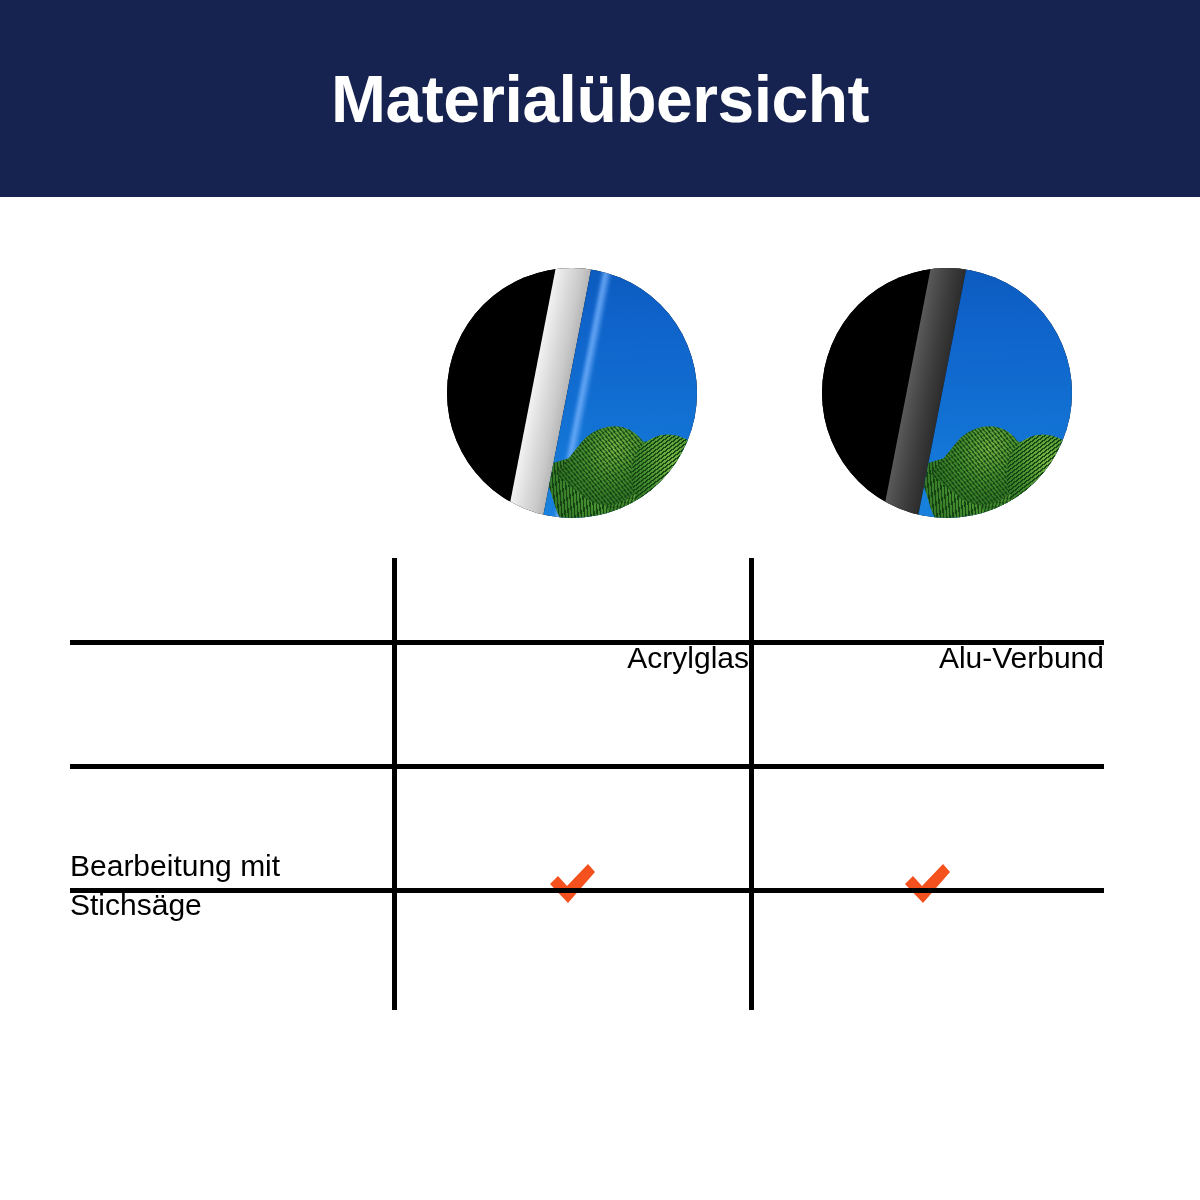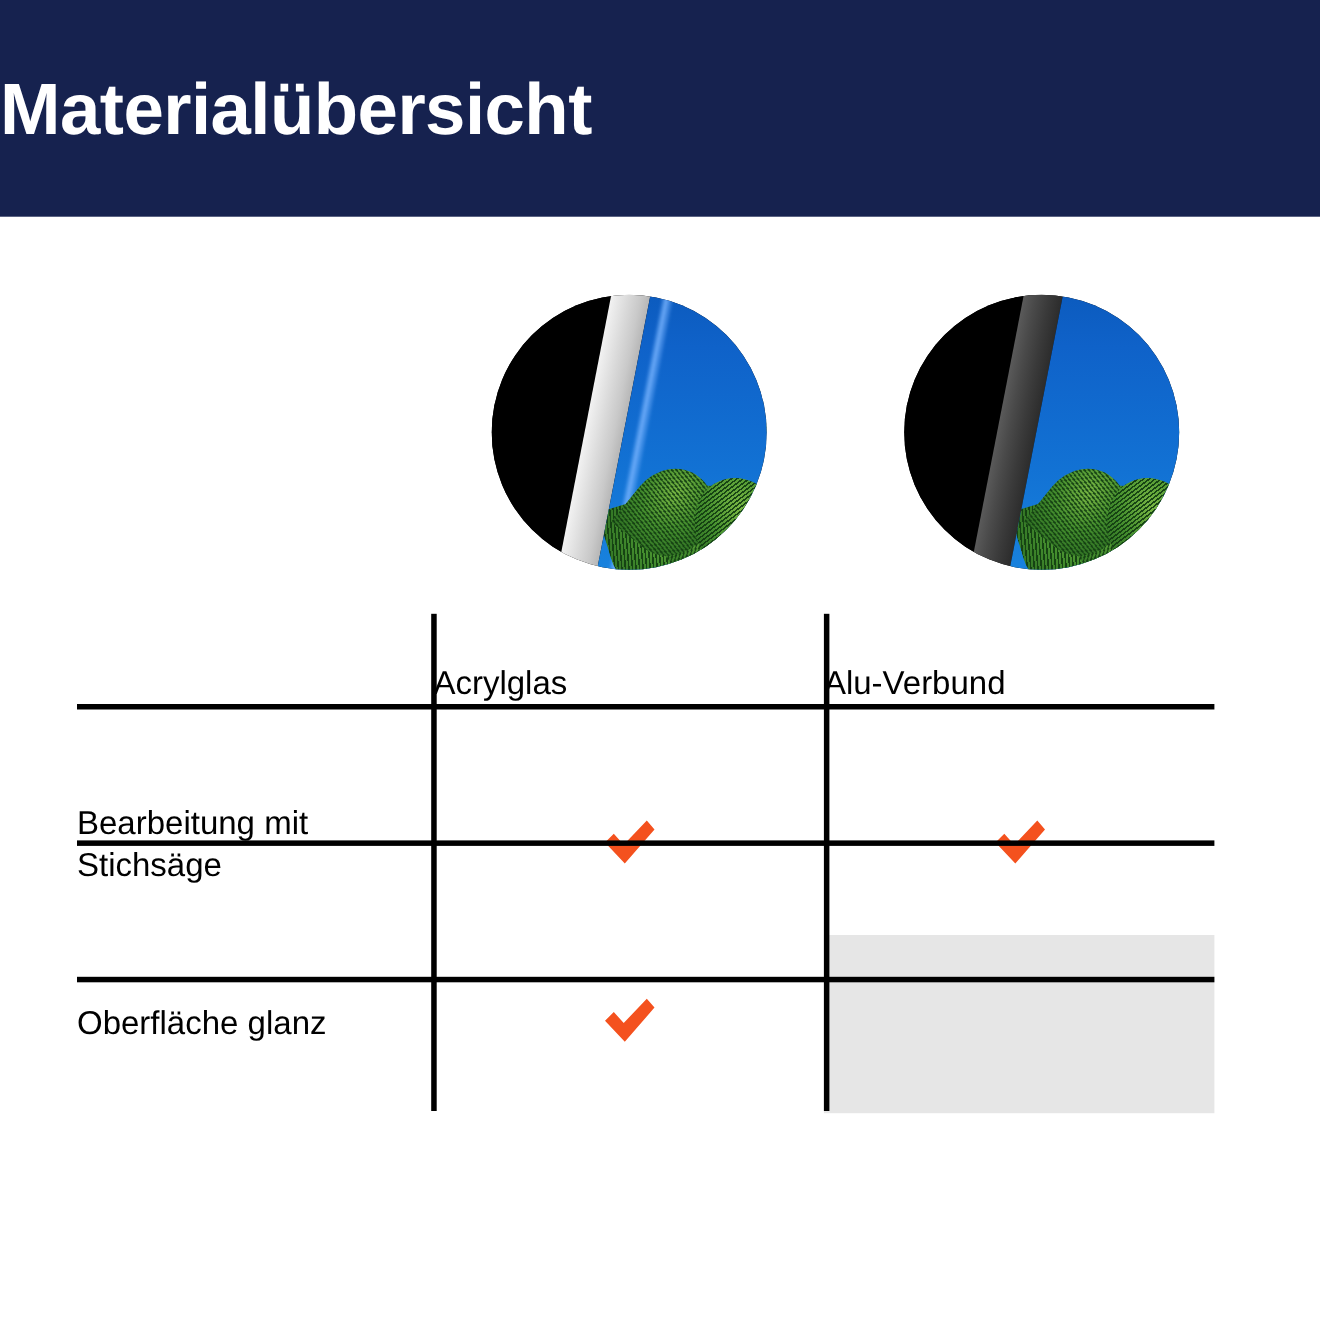--- a/index.html
+++ b/index.html
@@ -17,20 +17,21 @@
   
   .header-banner {
     position: absolute;
     left: 0;
     top: 0;
     width: 1200px;
     height: 197px;
     background: #16224f;
     display: flex;
     align-items: center;
+    justify-content: center;
   }
   .header-title {
     color: #ffffff;
     font-family: "Liberation Sans", sans-serif;
     font-weight: bold;
     font-size: 66px;
     letter-spacing: -0.5px;
     line-height: 1;
     white-space: nowrap;
   }
@@ -150,21 +151,21 @@
     padding: 0;
     margin: 0;
     border: 0;
     vertical-align: middle;
   }
 
   
   .hdr-row { height: 84px; }
   .hdr-blank { }
   .hdr-cell {
-    text-align: left;
+    text-align: right;
     font-size: 30px;
     font-weight: normal;
     color: #000000;
     font-family: "Liberation Sans", sans-serif;
   }
 
   
   .vline {
     position: absolute;
     top: 2px;
@@ -298,33 +299,20 @@
         <td class="cell">
           <span class="check">
             <svg viewBox="0 0 52 46" xmlns="http://www.w3.org/2000/svg" aria-hidden="true">
               <path d="M4 23 L12 15 L21 25 L42 3 L49 11 L22 42 Z" fill="#f4511e"></path>
             </svg>
           </span>
         </td>
       </tr>
 
 
-      <tr class="data-row">
-        <td class="row-label">
-          <div>Oberfläche glanz</div>
-        </td>
-        <td class="cell">
-          <span class="check">
-            <svg viewBox="0 0 52 46" xmlns="http://www.w3.org/2000/svg" aria-hidden="true">
-              <path d="M4 23 L12 15 L21 25 L42 3 L49 11 L22 42 Z" fill="#f4511e"></path>
-            </svg>
-          </span>
-        </td>
-        <td class="cell cell-disabled"></td>
-      </tr>
     </tbody>
   </table>
 
   <div class="hline hline-1"></div>
   <div class="hline hline-2"></div>
   <div class="hline hline-3"></div>
   <div class="vline vline-1"></div>
   <div class="vline vline-2"></div>
 </div>
 

